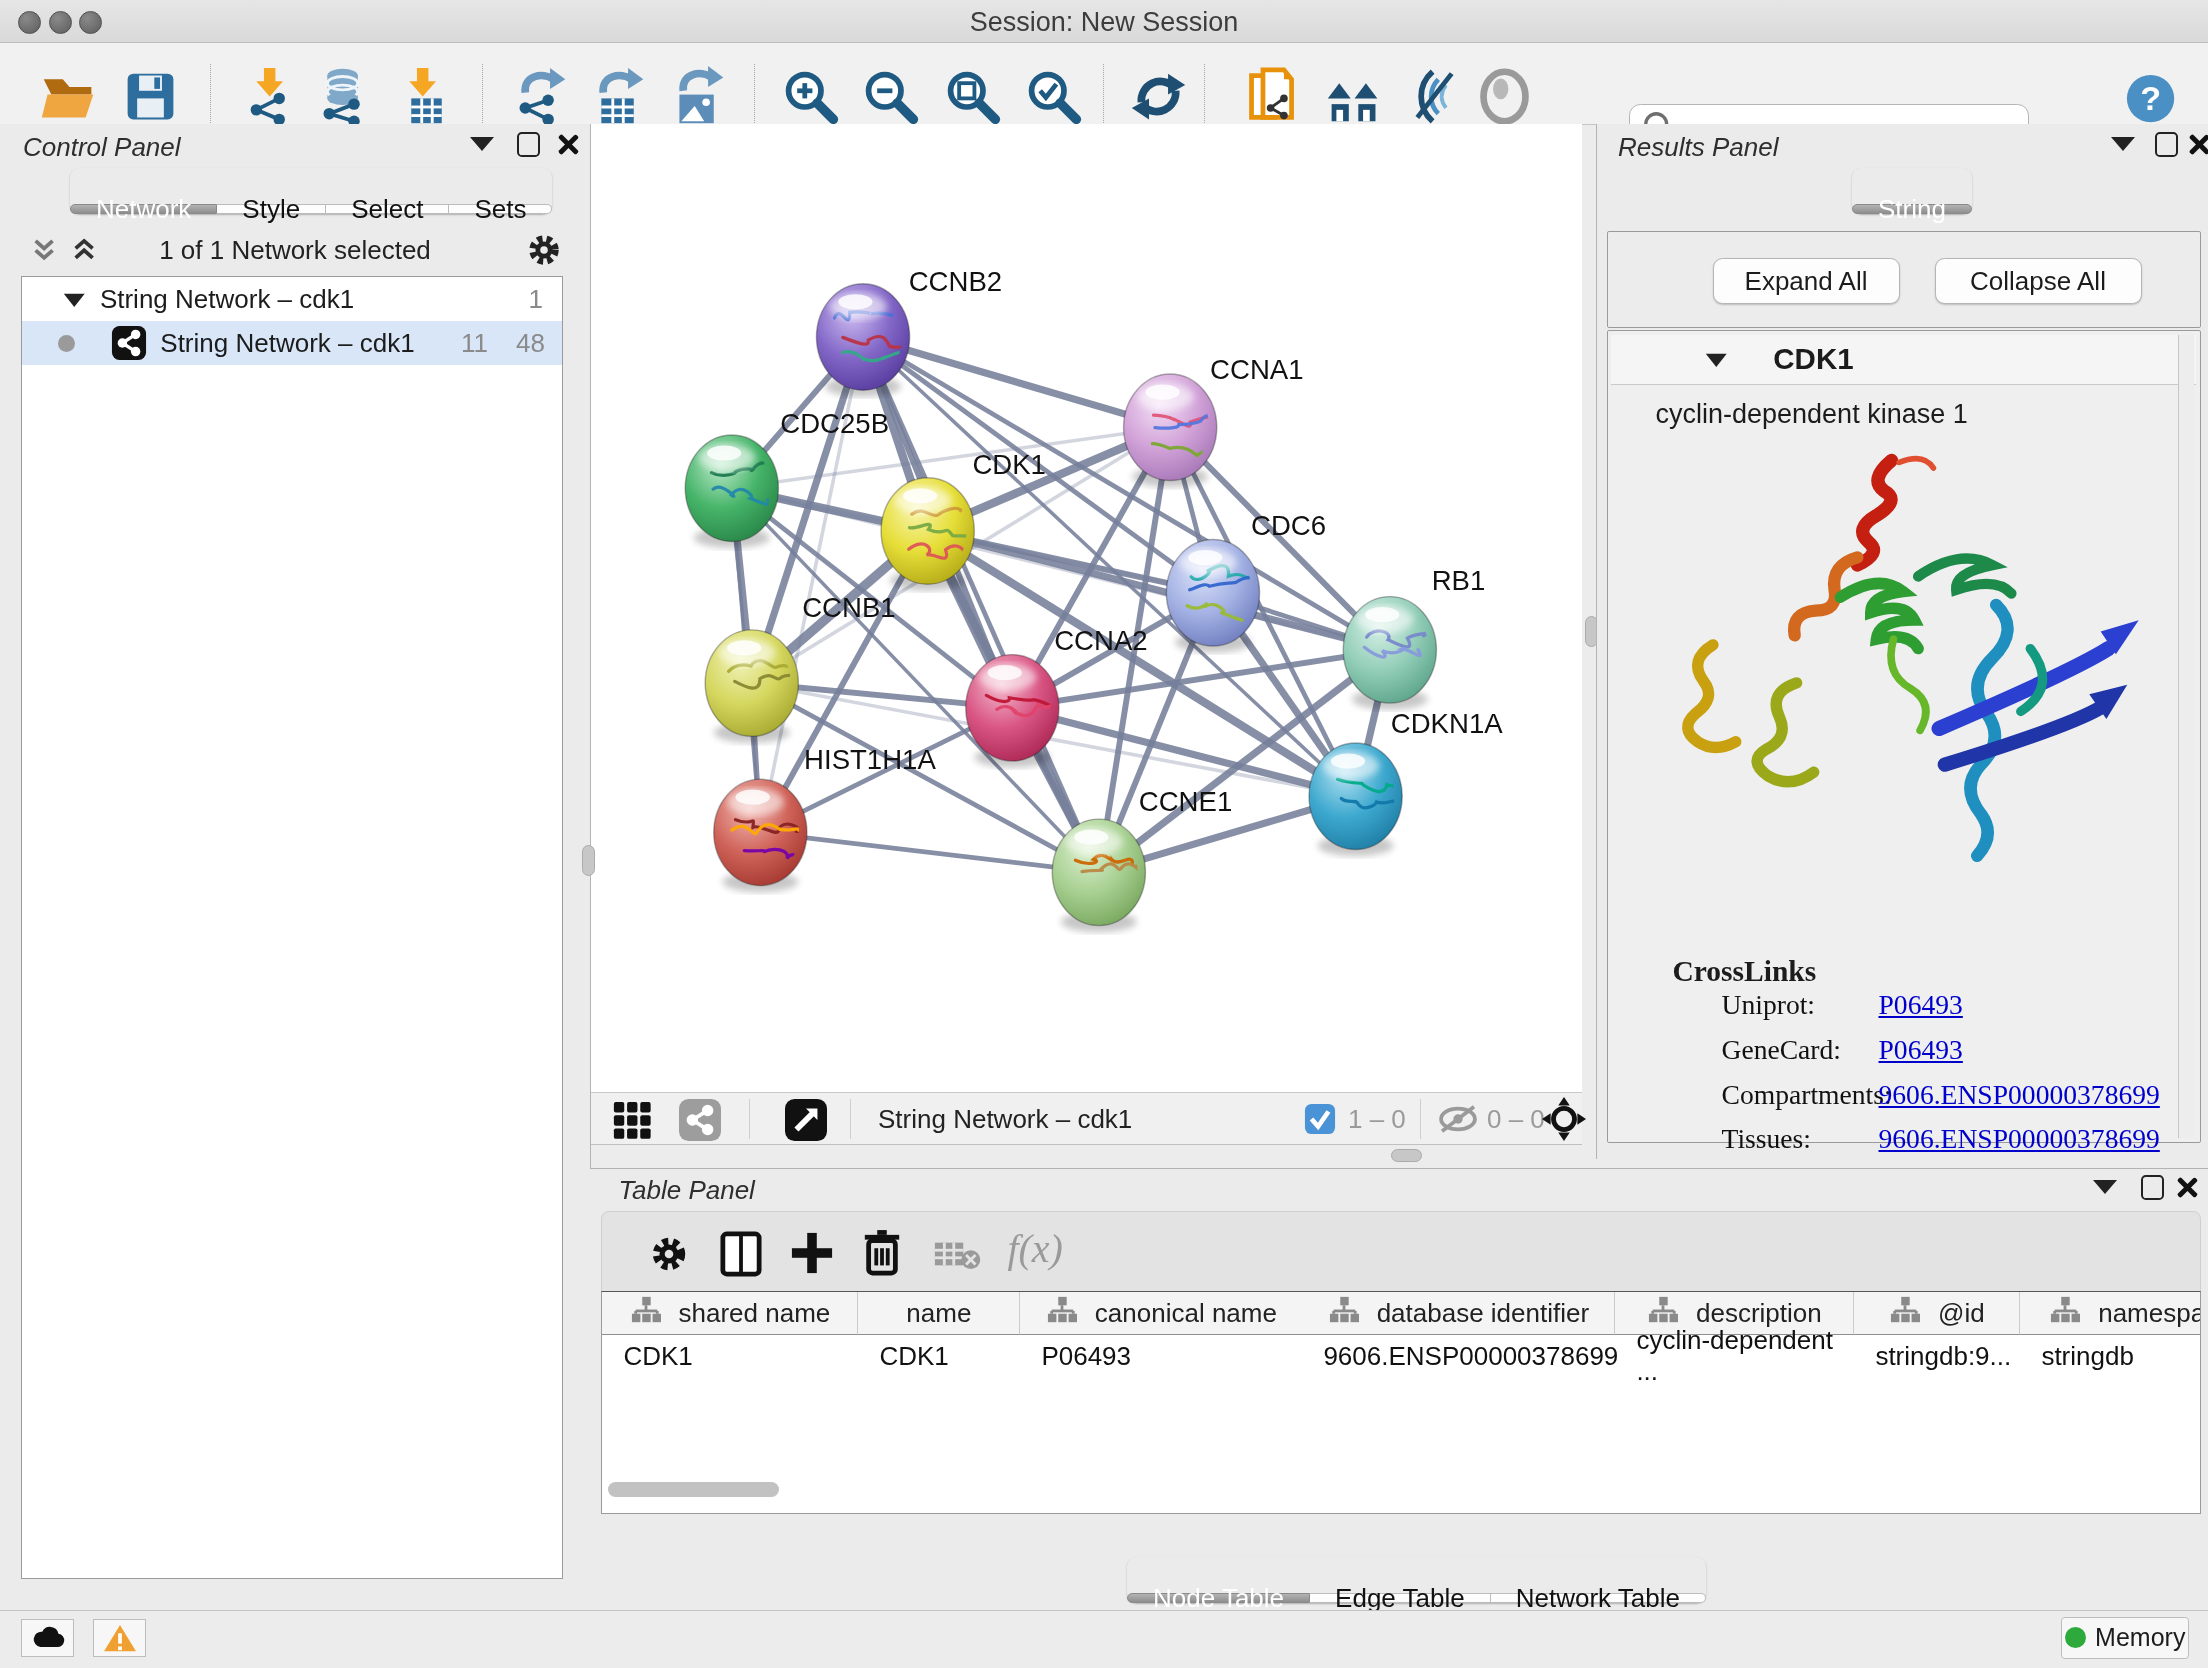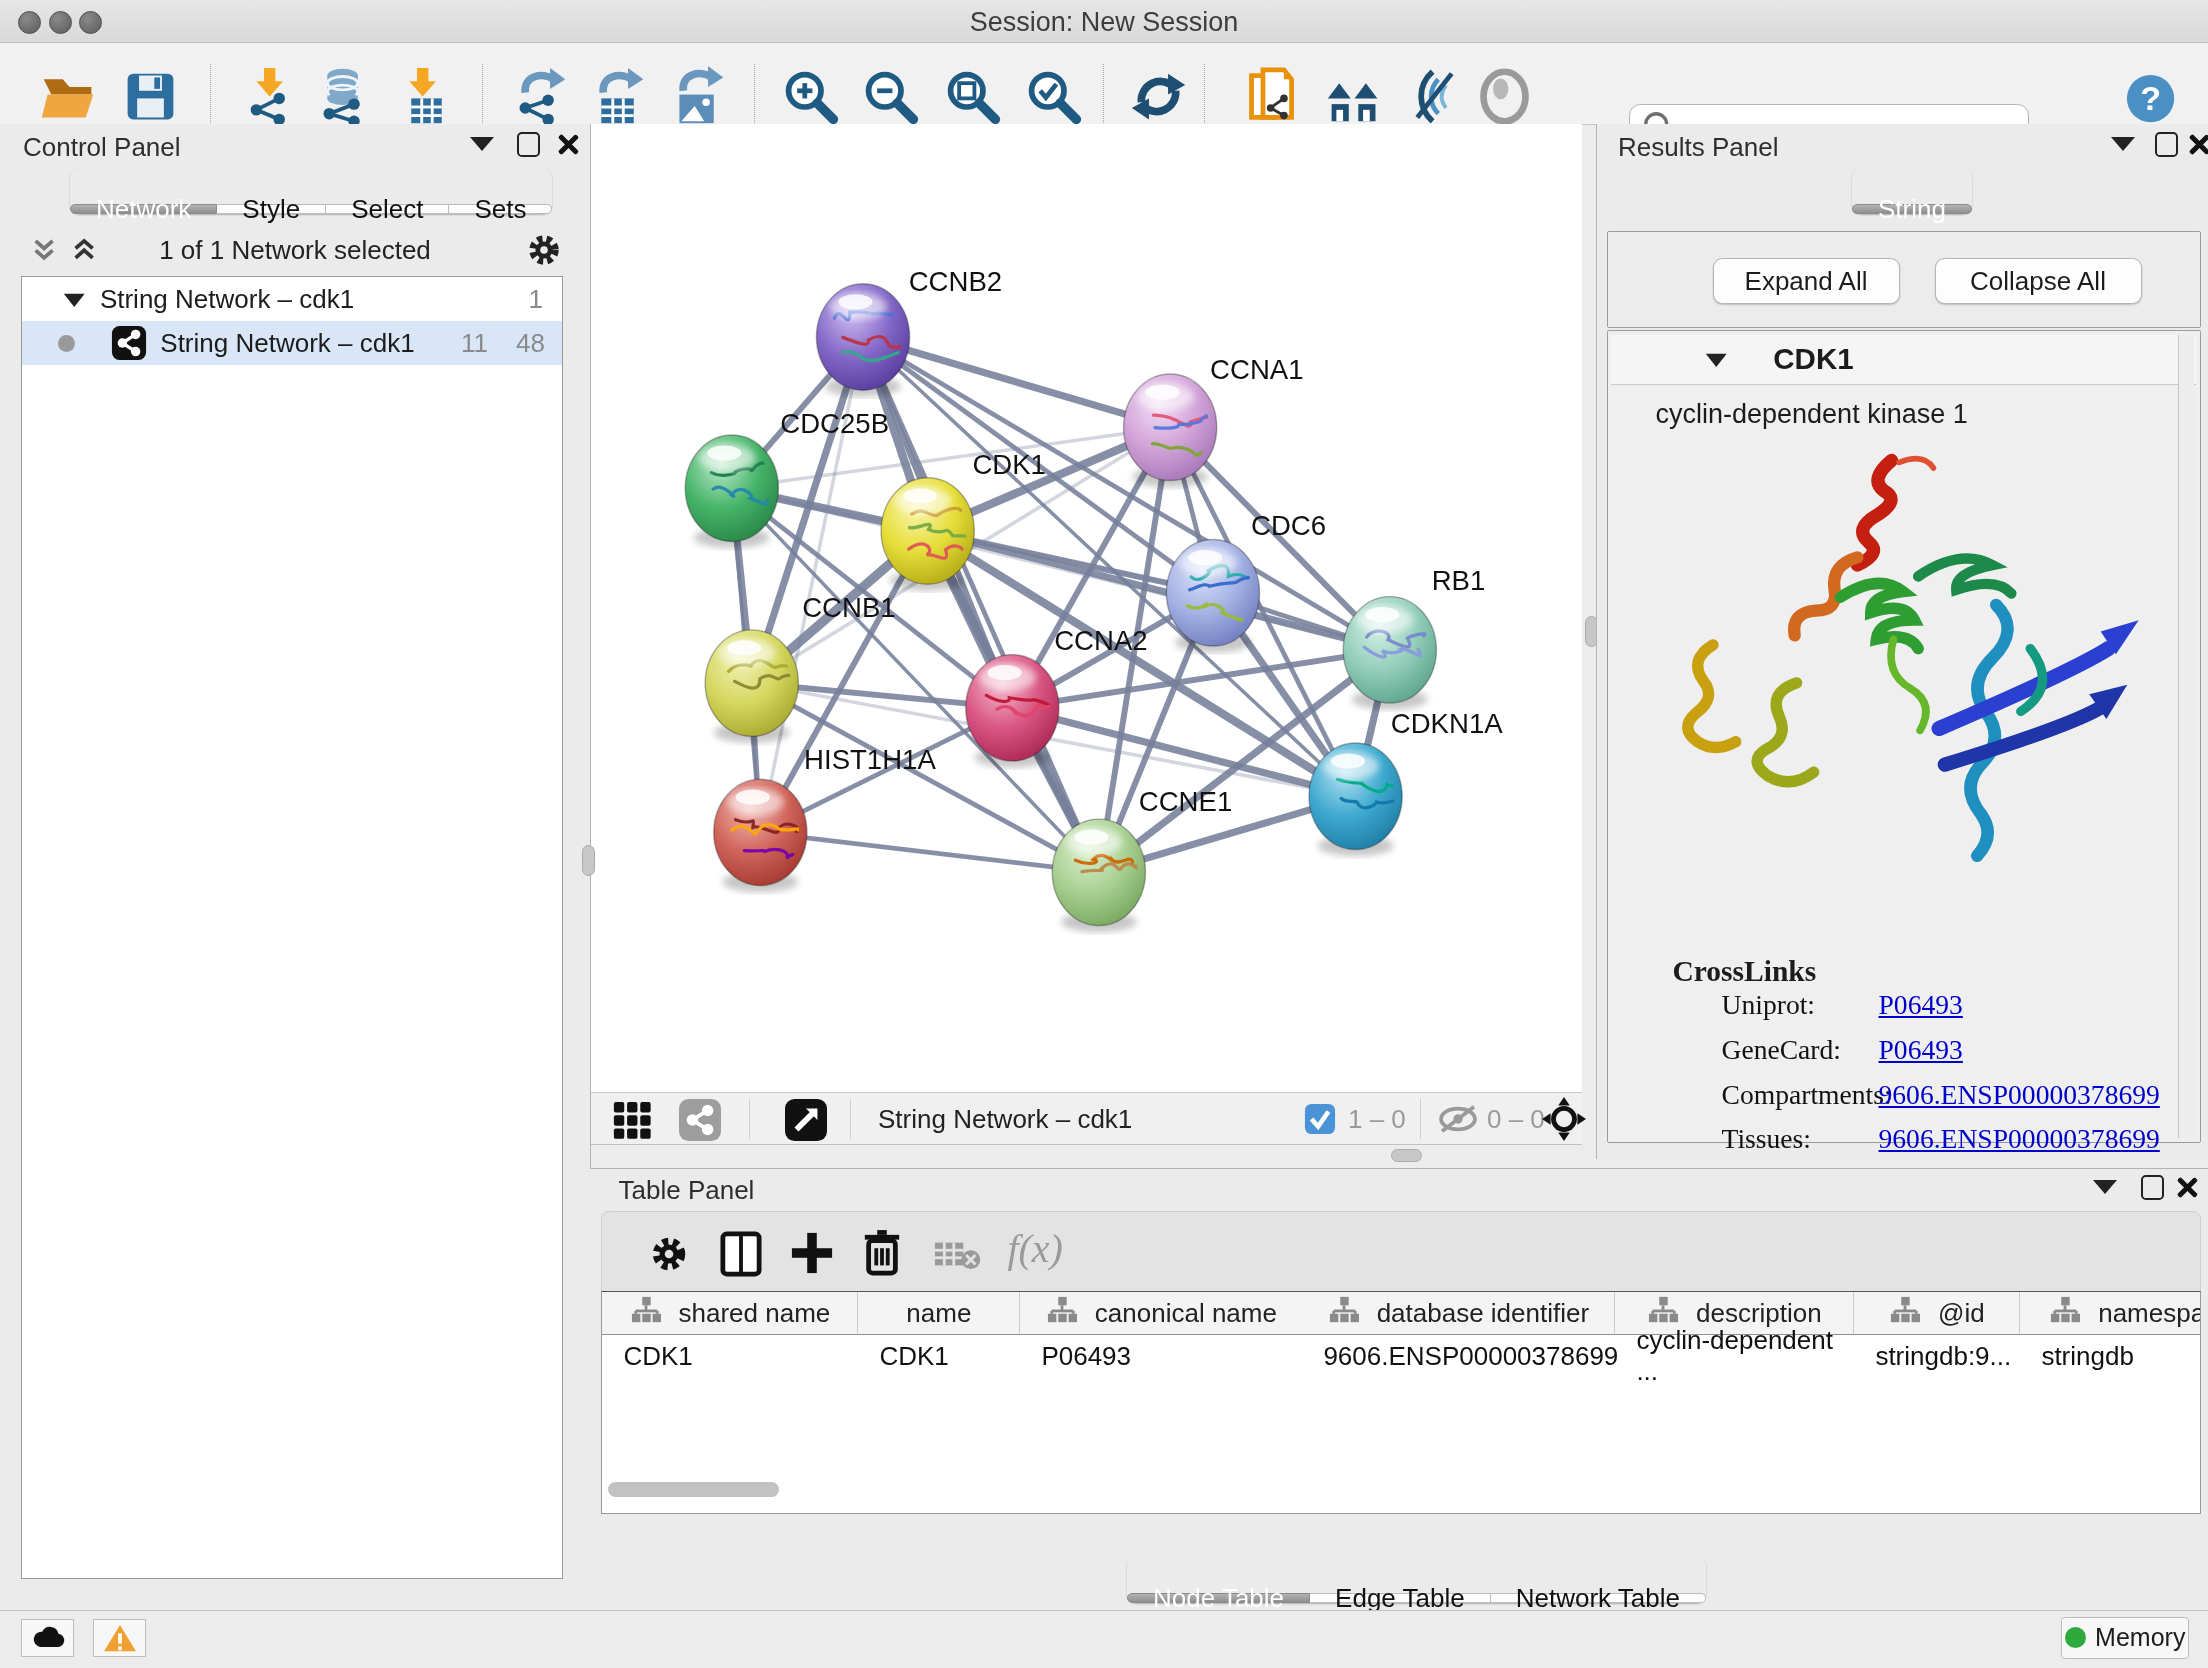--- a/index.html
+++ b/index.html
@@ -12,21 +12,21 @@
   .tlight{position:absolute;top:10.5px;width:21px;height:21px;border-radius:50%;
           background:radial-gradient(circle at 35% 30%,#8a8a8a,#5c5c5c);border:1px solid #4f4f4f;}
   #win-title{position:absolute;left:0;right:0;top:6.7px;text-align:center;font-size:27px;color:#3d3d3d;}
   
   #toolbar{left:0;top:43px;width:2208px;height:81px;background:#f1f1f1;border-bottom:1px solid #c6c6c6;}
   .tbi{position:absolute;top:23px;width:61px;height:61px;cursor:pointer;}
   .tbsep{position:absolute;top:21px;height:63px;width:0;border-left:1.9px dotted #a6a6a6;}
   #search-field{position:absolute;left:1629px;top:61px;width:398px;height:46px;background:#fff;
                 border:1.9px solid #b5b5b5;border-radius:11.4px;}
   
-  .panel-title{font-size:26px;color:#2e2e2e;}
+  .panel-title{font-size:26px;color:#2e2e2e;font-style:italic;}
   .win-ico{position:absolute;top:0;width:28.5px;height:28.5px;cursor:pointer;}
   .tri-down{width:0;height:0;border-left:12.4px solid transparent;border-right:12.4px solid transparent;
             border-top:14.3px solid #222;margin:7.6px auto 0;}
   .float-sq{width:19px;height:21px;border:2.9px solid #222;border-radius:4.8px;margin:1.9px auto 0;}
   .close-x{position:relative;width:25px;height:25px;margin:1.9px auto 0;}
   .close-x::before,.close-x::after{content:"";position:absolute;left:10.5px;top:0;width:4.8px;height:25px;
       background:#111;border-radius:1.9px;}
   .close-x::before{transform:rotate(45deg);} .close-x::after{transform:rotate(-45deg);}
   
   .tabgroup{position:absolute;display:flex;height:46px;border-radius:9.5px;

